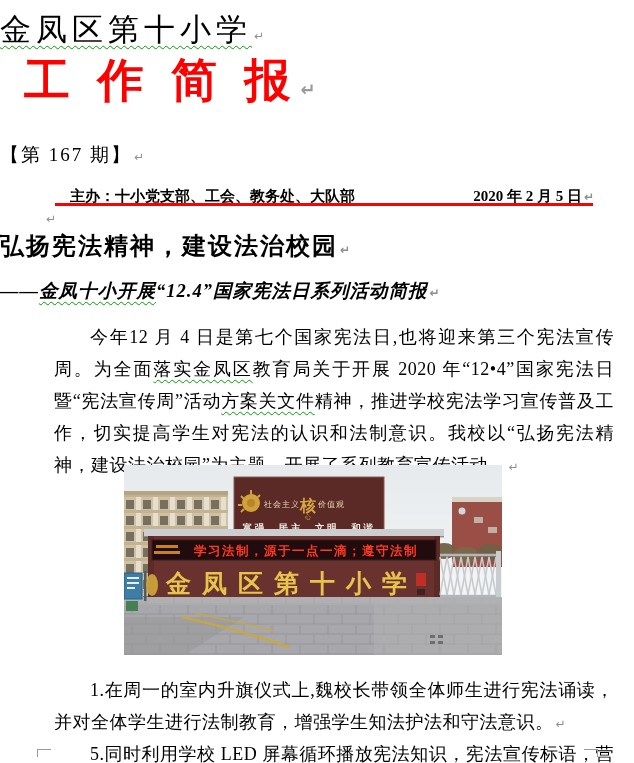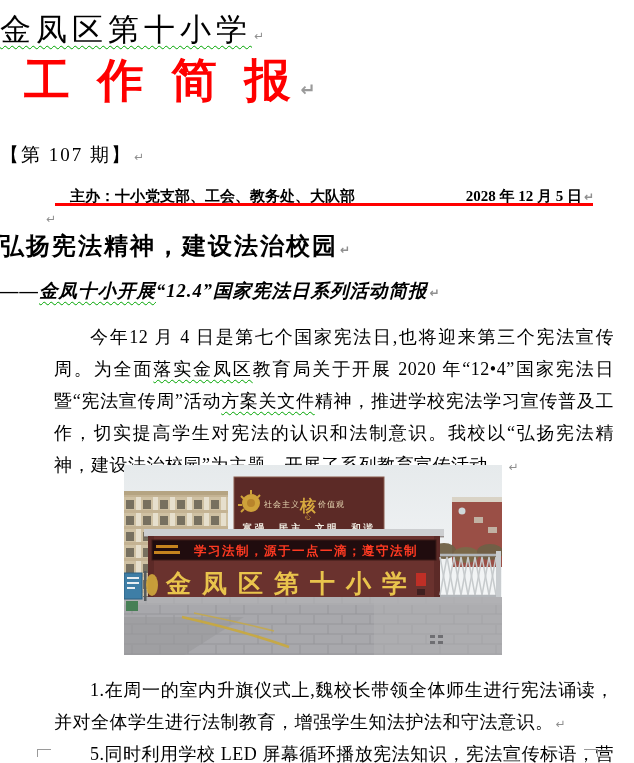--- a/index.html
+++ b/index.html
@@ -57,25 +57,25 @@
 </style>
 </head>
 <body>
 
 <div class="page">
 
   <div class="centered school-name"><span class="wavy-title">金凤区第十小学</span><span class="pmark">↵</span></div>
 
   <div class="centered doc-title"><span>工 作 简 报</span><span class="pmark">↵</span></div>
 
-  <div class="centered issue-line"><span>【第 107 期】</span><span class="pmark">↵</span></div>
+  <div class="centered issue-line"><span>【第 167 期】</span><span class="pmark">↵</span></div>
 
   <div class="org-row">
     <span>主办：十小党支部、工会、教务处、大队部</span>
-    <span><span>2028 年 12 月 5 日</span><span class="pmark">↵</span></span>
+    <span><span>2020 年 2 月 5 日</span><span class="pmark">↵</span></span>
   </div>
 
   <div class="red-rule"></div>
 
   <div class="lone-pmark"><span class="pmark">↵</span></div>
 
   <div class="centered headline"><span>弘扬宪法精神，建设法治校园</span><span class="pmark">↵</span></div>
 
   <div class="centered subhead"><span><span>——</span><span class="wavy">金凤十小开展</span><span>“12.4”国家宪法日系列活动简报</span></span><span class="pmark">↵</span></div>
 

